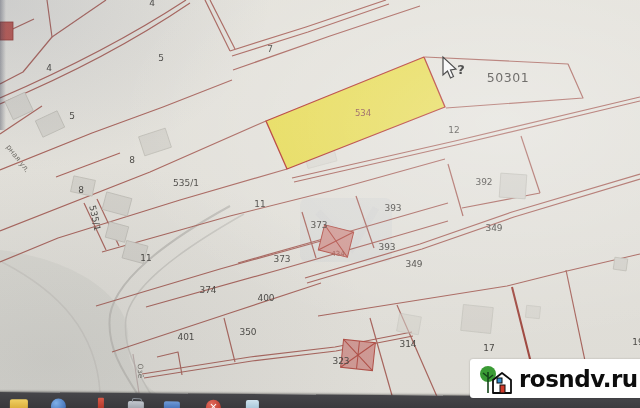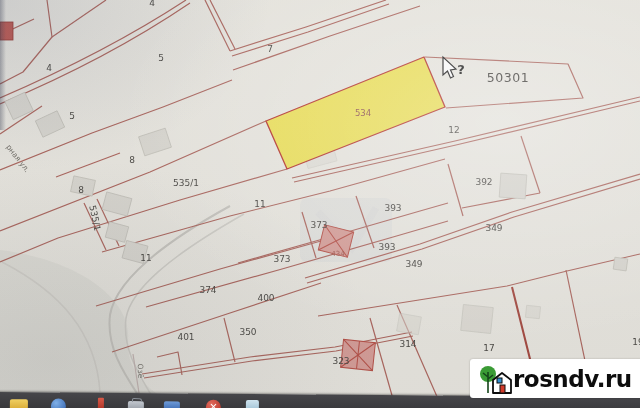--- a/index.html
+++ b/index.html
@@ -48,21 +48,21 @@
 
   
   .watermark{
     position:absolute;right:-6px;bottom:10px;z-index:20;
     width:176px;height:39px;background:#ffffff;border-radius:3px;
     display:flex;align-items:center;padding-left:9px;box-sizing:border-box;
     box-shadow:0 0 2px rgba(0,0,0,.25);
   }
   .wm-text{
     font-family:"DejaVu Sans",sans-serif;font-weight:bold;font-size:23px;
-    color:#0d0d0d;letter-spacing:-0.5px;margin-left:0;
+    color:#0d0d0d;letter-spacing:-0.5px;margin-left:6px;
   }
 </style>
 </head>
 <body>
 
 <div class="screen">
 
   <svg class="map" viewBox="0 0 640 408" xmlns="http://www.w3.org/2000/svg">
 
     <g>

